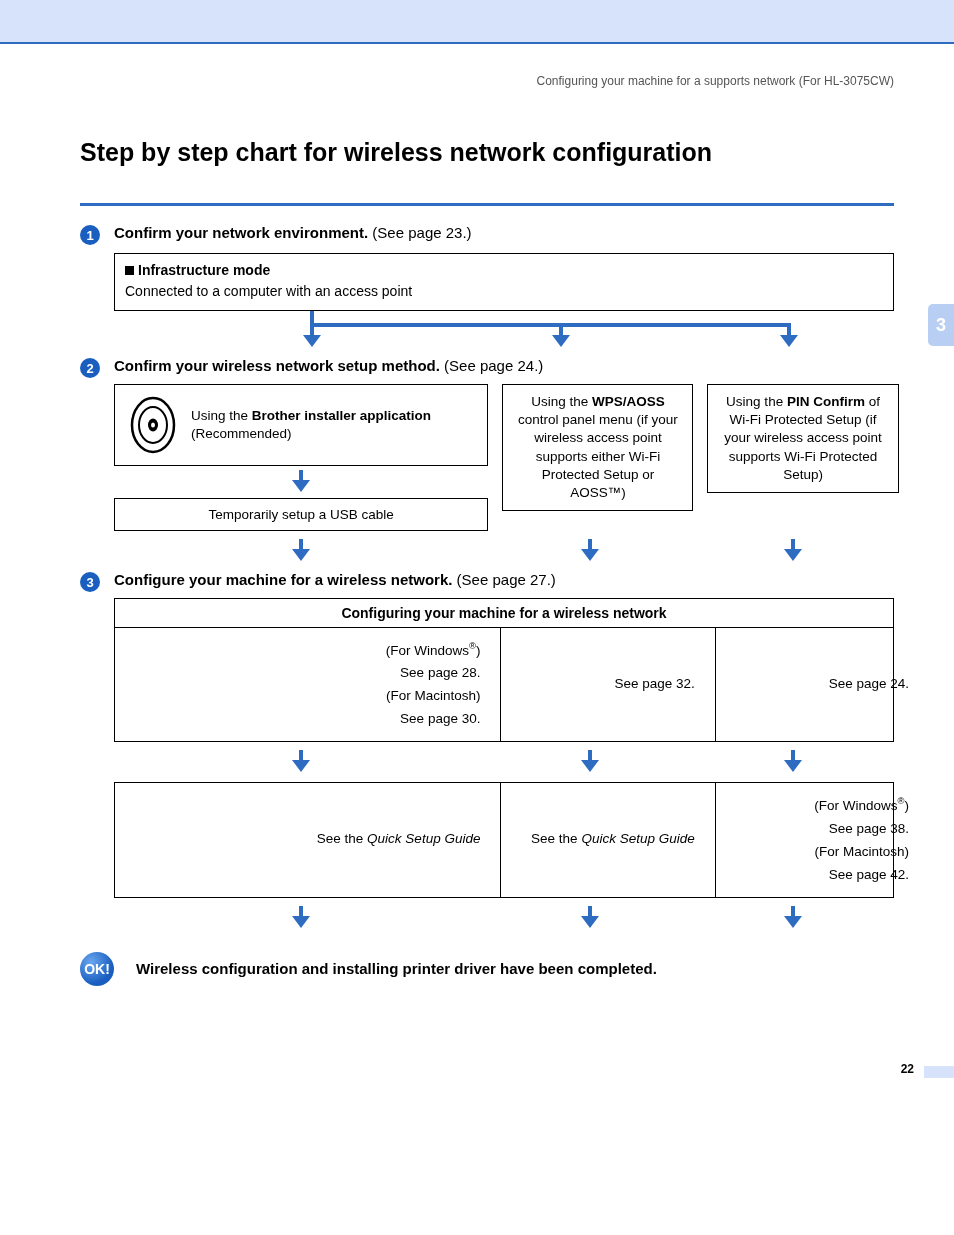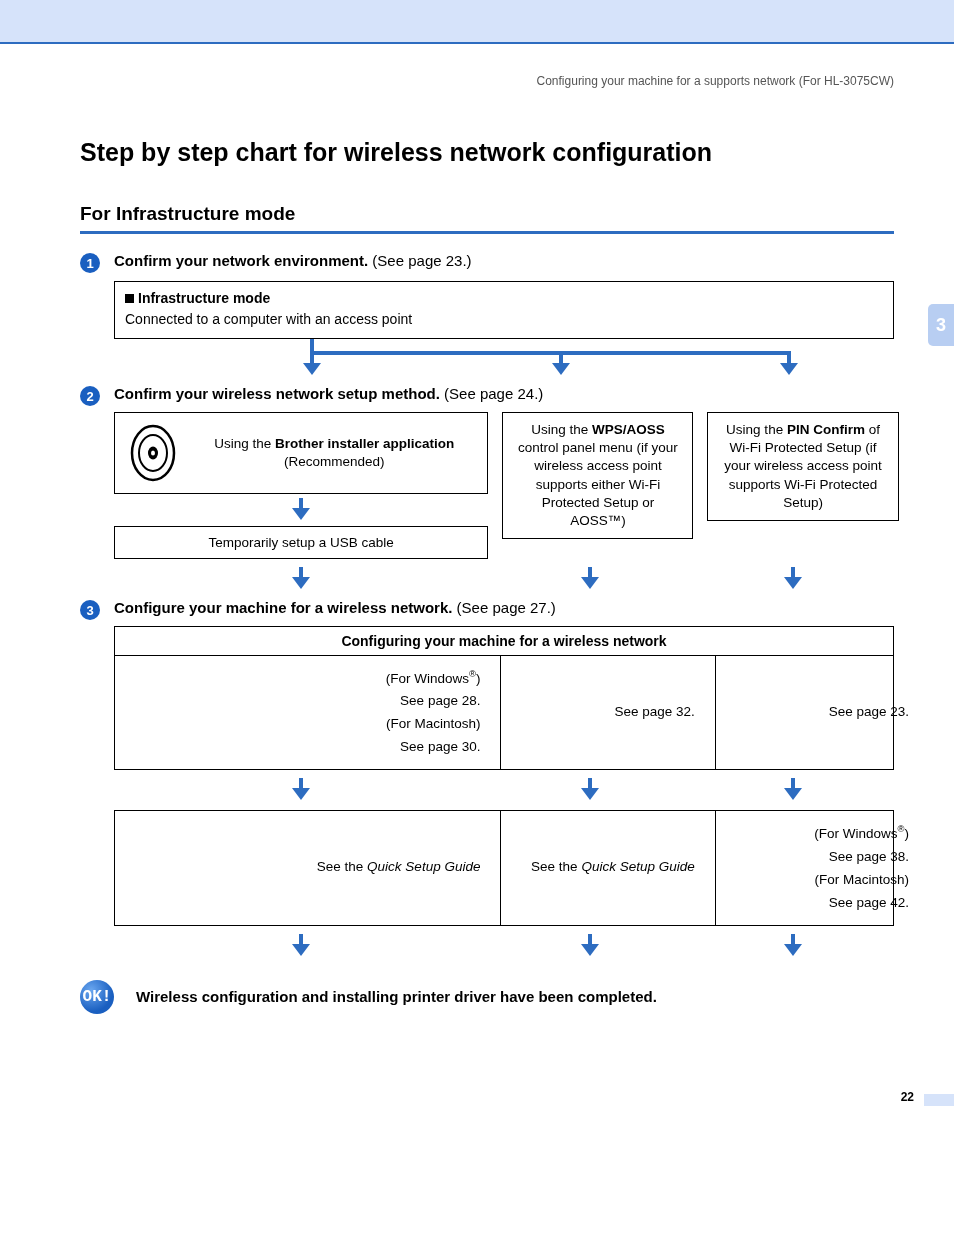--- a/index.html
+++ b/index.html
@@ -175,24 +175,23 @@
   .arrow-row3 .a1 { flex:0 0 48%; }
   .arrow-row3 .a2 { flex:0 0 26%; }
   .arrow-row3 .a3 { flex:0 0 26%; }
   .italic { font-style: italic; }
   .ok-row {
     display:flex; align-items:center; gap:22px; margin-top:18px;
   }
   .ok-badge {
     width:34px; height:34px; border-radius:50%;
     background: radial-gradient(circle at 33% 30%, #6aa7f0, #1a5fc0 65%);
-    color:#fff; font-size:16px; font-weight:bold;
+    color:#fff; font-size:14px; font-weight:bold;
     display:flex; align-items:center; justify-content:center;
     flex-shrink:0;
-    font-family:Liberation Mono, monospace;
   }
   .page-num {
     position:absolute;
     right: 40px;
     bottom: 10px;
     font-size: 12px;
     font-weight: bold;
   }
   .page-num-bar {
     position:absolute; right:0; bottom:8px; width:30px; height:12px; background:#d6e3fa;
@@ -205,21 +204,20 @@
 
 <div class="top-band"></div>
 
 <div class="page">
   <div class="side-tab">3</div>
 
   <div class="breadcrumb">Configuring your machine for a supports network (For HL-3075CW)</div>
 
   <h1>Step by step chart for wireless network configuration</h1>
 
-  <h2>For Infrastructure mode</h2>
   <div class="rule"></div>
 
   <div class="step-row">
     <div class="num-bullet">1</div>
     <div class="step-text">
       <span class="bold">Confirm your network environment.</span><span> (See page 23.)</span>
     </div>
   </div>
   <div class="indent">
     <div class="box infra-box">
@@ -251,21 +249,21 @@
       <div class="col" style="flex:0 0 48%;">
         <div class="method-box with-icon">
           <div class="cd-icon">
             <svg width="50" height="64" viewBox="0 0 50 64">
               <ellipse cx="25" cy="32" rx="21" ry="27" fill="none" stroke="#000" stroke-width="2.5"></ellipse>
               <ellipse cx="25" cy="32" rx="14" ry="18" fill="none" stroke="#000" stroke-width="2"></ellipse>
               <ellipse cx="25" cy="32" rx="5" ry="6.5" fill="#000"></ellipse>
               <ellipse cx="25" cy="32" rx="2" ry="2.6" fill="#fff"></ellipse>
             </svg>
           </div>
-          <div style="flex:1; text-align:center; align-self:center;">
+          <div style="flex:1; text-align:left; align-self:center;">
             <span>Using the </span><span style="font-weight:bold">Brother installer application</span><br>
             <span>(Recommended)</span>
           </div>
         </div>
         <div class="arrow"></div>
         <div class="box" style="padding:8px 10px;text-align:center;font-size:13.5px;">Temporarily setup a USB cable</div>
       </div>
       <div class="col" style="flex:0 0 24.5%;">
         <div class="method-box">
           <div>
@@ -306,21 +304,21 @@
     <div class="table-box">
       <div class="table-header">Configuring your machine for a wireless network</div>
       <div class="table-row">
         <div class="cell c-wide">
           <div><span>(For Windows</span><sup>®</sup><span>)</span></div>
           <div>See page 28.</div>
           <div>(For Macintosh)</div>
           <div>See page 30.</div>
         </div>
         <div class="cell c-mid">See page 32.</div>
-        <div class="cell c-end">See page 23.</div>
+        <div class="cell c-end">See page 24.</div>
       </div>
     </div>
 
     <div class="arrow-row3">
       <div class="a1">
           <div class="arrow"></div>
         </div>
       <div class="a2">
           <div class="arrow"></div>
         </div>

